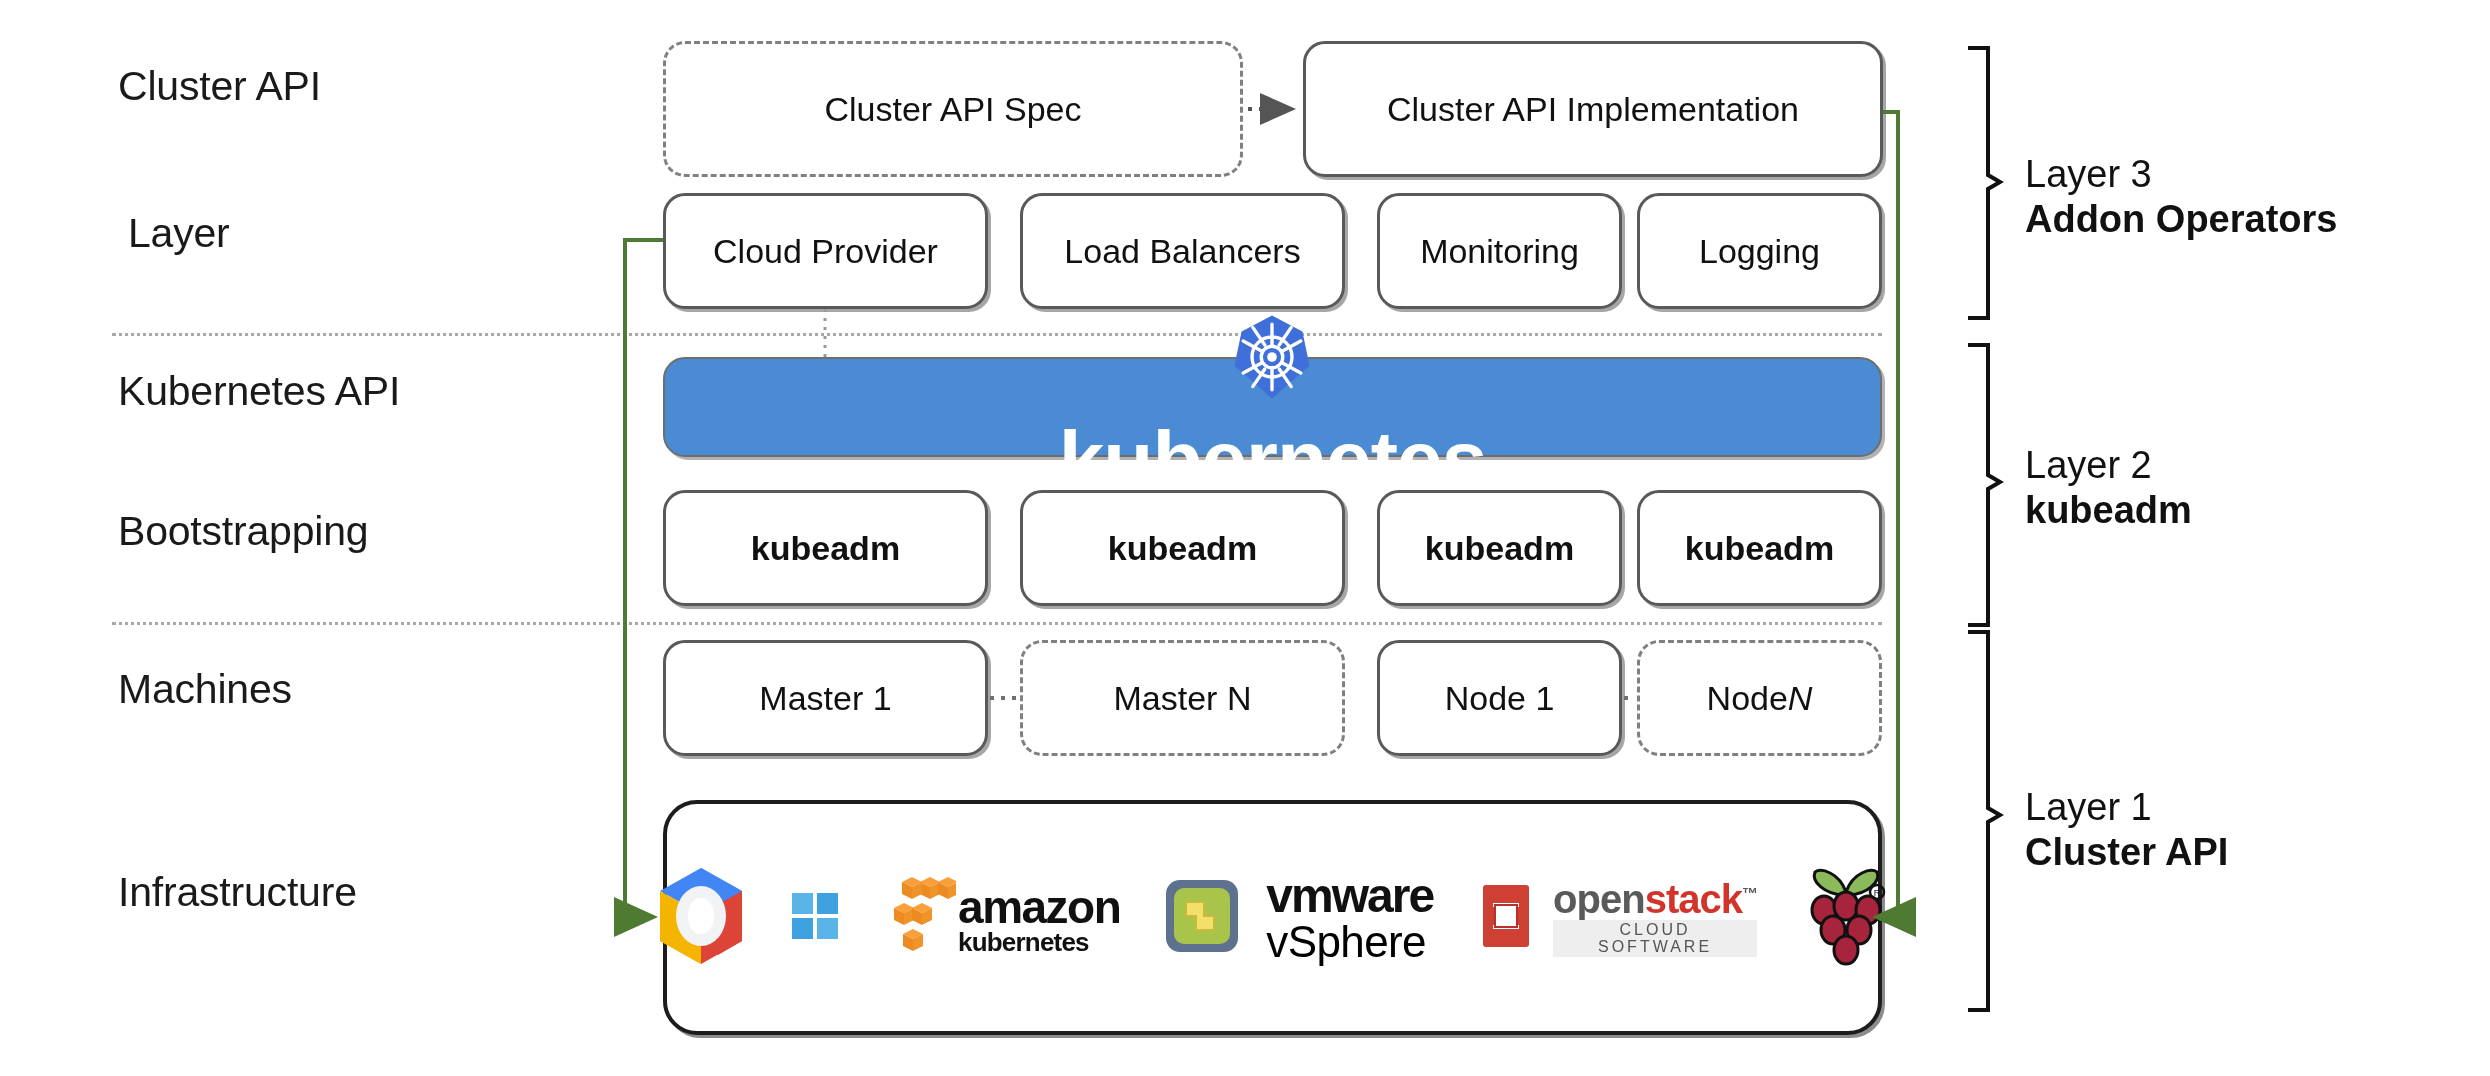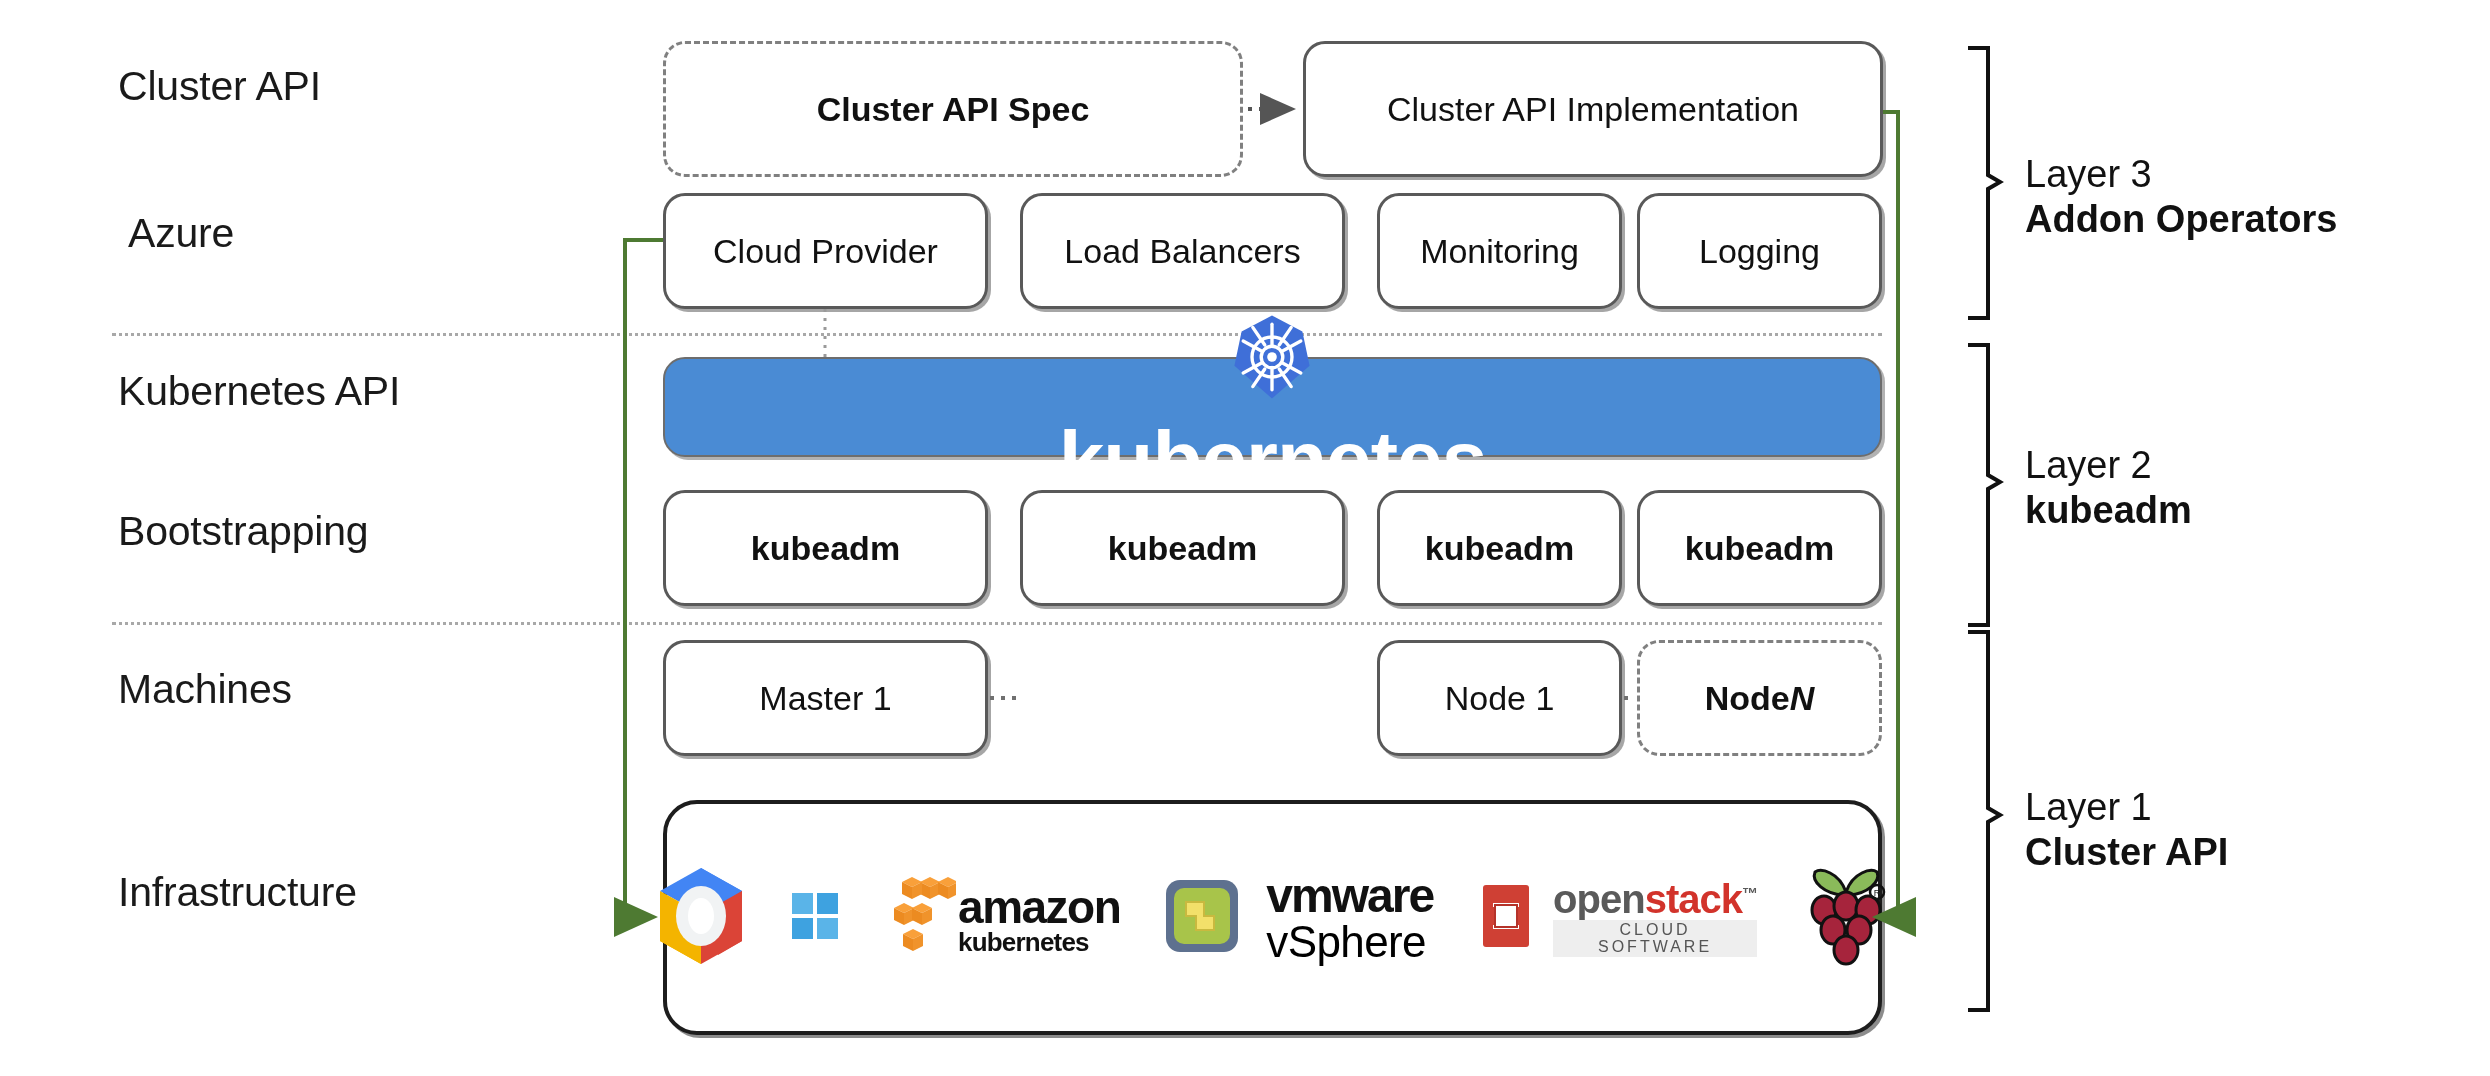--- a/index.html
+++ b/index.html
@@ -46,21 +46,20 @@
     text-align: center;
   }
   .box.shadowed {
     box-shadow: 3px 3px 0 rgba(0,0,0,0.35);
   }
   .box.dashed {
     border-style: dashed;
     border-width: 3px;
     border-color: #808080;
     box-shadow: none;
-    font-weight: bold;
   }
   .box.bold-text { font-weight: bold; }
   .box .ital { font-style: italic; }
 
   
   .k8s-banner {
     position: absolute;
     box-sizing: border-box;
     background: #4a8bd4;
     border: 2px solid #6d6d6d;
@@ -138,21 +137,21 @@
     height: 1076px;
     pointer-events: none;
   }
 </style>
 </head>
 <body>
 
 <div id="stage">
 
   <div class="row-label" style="left:118px; top:63px;">Cluster API</div>
-  <div class="row-label" style="left:128px; top:210px;">Azure</div>
+  <div class="row-label" style="left:128px; top:210px;">Layer</div>
   <div class="row-label" style="left:118px; top:368px;">Kubernetes API</div>
   <div class="row-label" style="left:118px; top:508px;">Bootstrapping</div>
   <div class="row-label" style="left:118px; top:666px;">Machines</div>
   <div class="row-label" style="left:118px; top:869px;">Infrastructure</div>
 
   <div class="hdiv" style="left:112px; top:333px; width:1770px;"></div>
   <div class="hdiv" style="left:112px; top:622px; width:1770px;"></div>
 
   <div class="box dashed" style="left:663px; top:41px; width:580px; height:136px;">
     <span>Cluster API Spec</span>
@@ -210,20 +209,23 @@
   <div class="box shadowed bold-text" style="left:1377px; top:490px; width:245px; height:116px;">
     <span>kubeadm</span>
   </div>
   <div class="box shadowed bold-text" style="left:1637px; top:490px; width:245px; height:116px;">
     <span>kubeadm</span>
   </div>
 
   <div class="box shadowed" style="left:663px; top:640px; width:325px; height:116px;">
     <span>Master 1</span>
   </div>
+  <div class="box dashed" style="left:1020px; top:640px; width:325px; height:116px;">
+    <span>Master N</span>
+  </div>
   <div class="box shadowed" style="left:1377px; top:640px; width:245px; height:116px;">
     <span>Node 1</span>
   </div>
   <div class="box dashed" style="left:1637px; top:640px; width:245px; height:116px;">
     <span>Node </span>
       <span class="ital">N</span>
   </div>
 
   <div class="infra-box" style="left:663px; top:800px; width:1219px; height:235px;">
     <div class="logo-strip">

